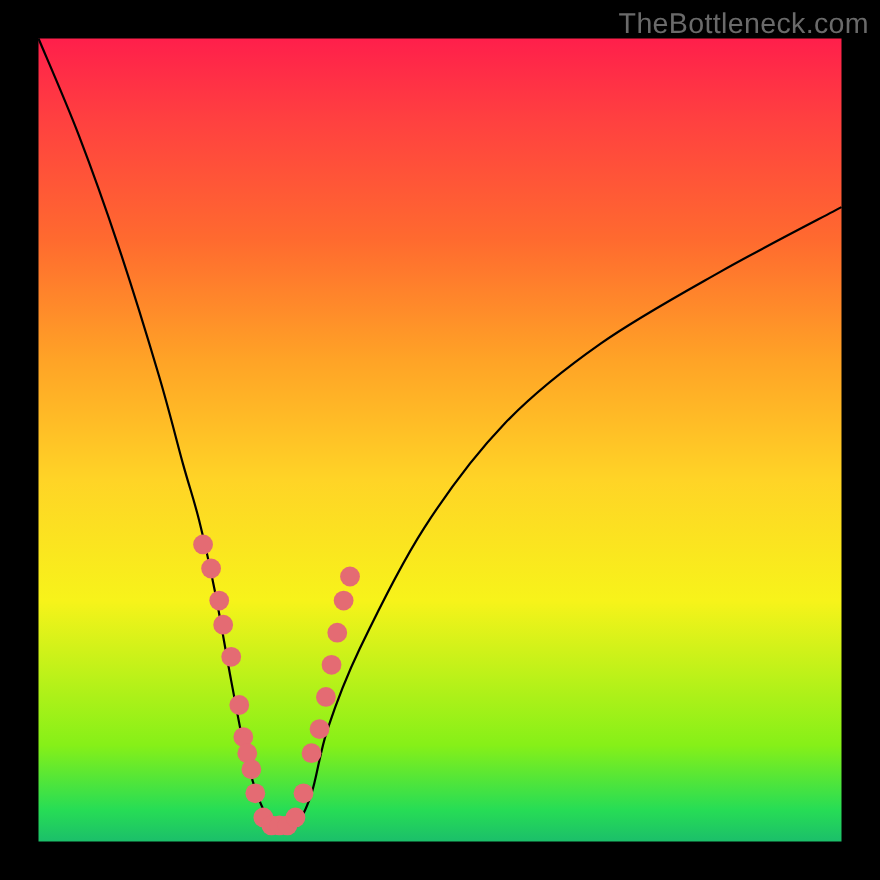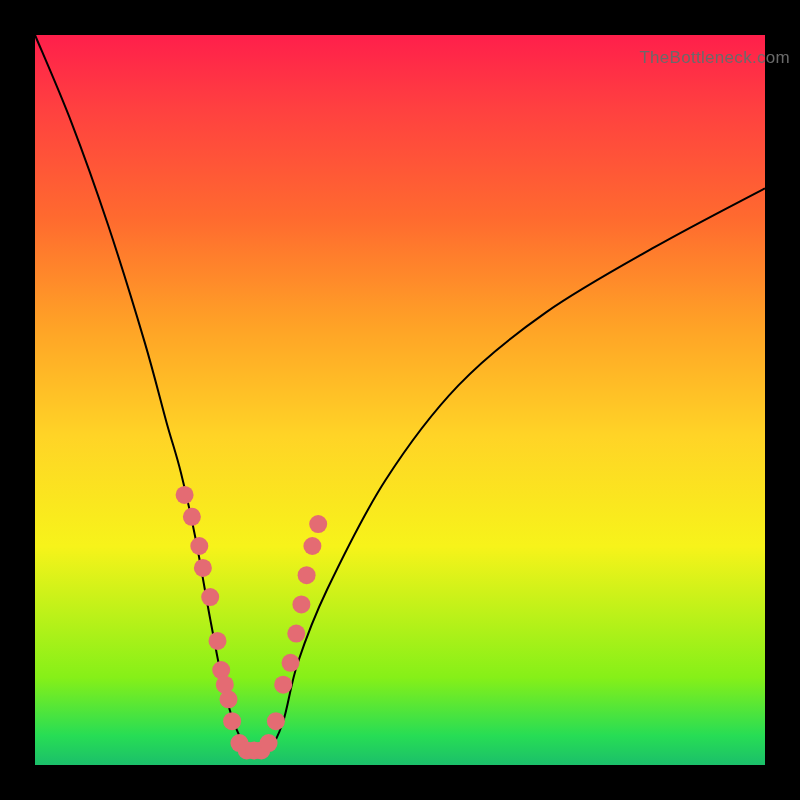--- a/index.html
+++ b/index.html
@@ -33,25 +33,24 @@
       #86f018 88%,
       #27dd55 96%,
       #1bbf6a 100%
     );
   }
   .watermark {
     position: absolute;
     top: 6px;
     right: 10px;
     color: #6a6a6a;
-    font-size: 17px;
+    font-size: 26px;
     font-weight: 500;
     letter-spacing: 0.3px;
     user-select: none;
-    margin-top: 42px;
   }
   svg.curve {
     position: absolute;
     left: 0;
     top: 0;
     width: 730px;
     height: 730px;
     overflow: visible;
   }
   .curve path {

